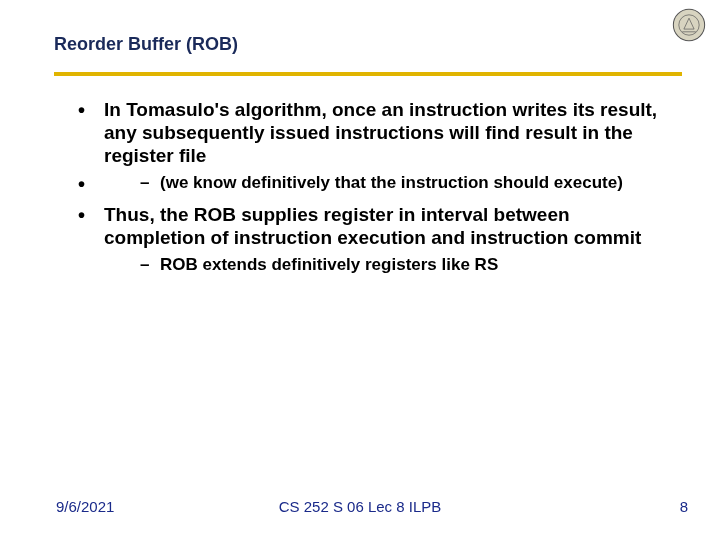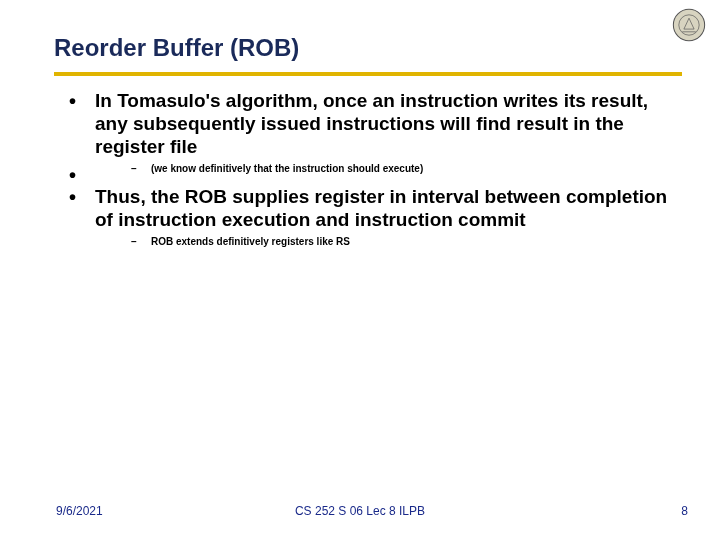--- a/index.html
+++ b/index.html
@@ -23,21 +23,21 @@
     top: 8px;
     right: 14px;
     width: 34px;
     height: 34px;
   }
   .seal svg { width: 100%; height: 100%; }
   .title {
     position: absolute;
     left: 54px;
     top: 34px;
-    font-size: 24px;
+    font-size: 18px;
     font-weight: bold;
     color: #1a2a5a;
   }
   .rule {
     position: absolute;
     left: 54px;
     right: 38px;
     top: 72px;
     height: 4px;
     background: #e0b400;
@@ -46,60 +46,60 @@
     position: absolute;
     left: 60px;
     right: 38px;
     top: 86px;
     font-size: 19px;
     line-height: 1.22;
     font-weight: bold;
   }
   ul.level1 {
     list-style: none;
-    margin: 3px;
+    margin: 12px;
     padding: 0;
   }
   ul.level1 > li {
     position: relative;
     padding-left: 32px;
     margin-bottom: 2px;
   }
   ul.level1 > li::before {
     content: "•";
     position: absolute;
     left: 6px;
     top: 0;
     font-size: 20px;
   }
   ul.level2 {
     list-style: none;
     margin: 4px 0 10px 0;
     padding: 0;
-    font-size: 10px;
+    font-size: 17px;
     line-height: 1.28;
   }
   ul.level2 > li {
     position: relative;
     padding-left: 56px;
     margin-bottom: 3px;
   }
   ul.level2 > li::before {
     content: "–";
     position: absolute;
     left: 36px;
     top: 0;
   }
   .footer {
     position: absolute;
     left: 0;
     right: 0;
-    bottom: 18px;
+    bottom: 24px;
     height: 18px;
-    font-size: 12px;
+    font-size: 15px;
     color: #1a2a8a;
   }
   .footer .date {
     position: absolute;
     left: 56px;
   }
   .footer .center {
     position: absolute;
     left: 0;
     right: 0;

